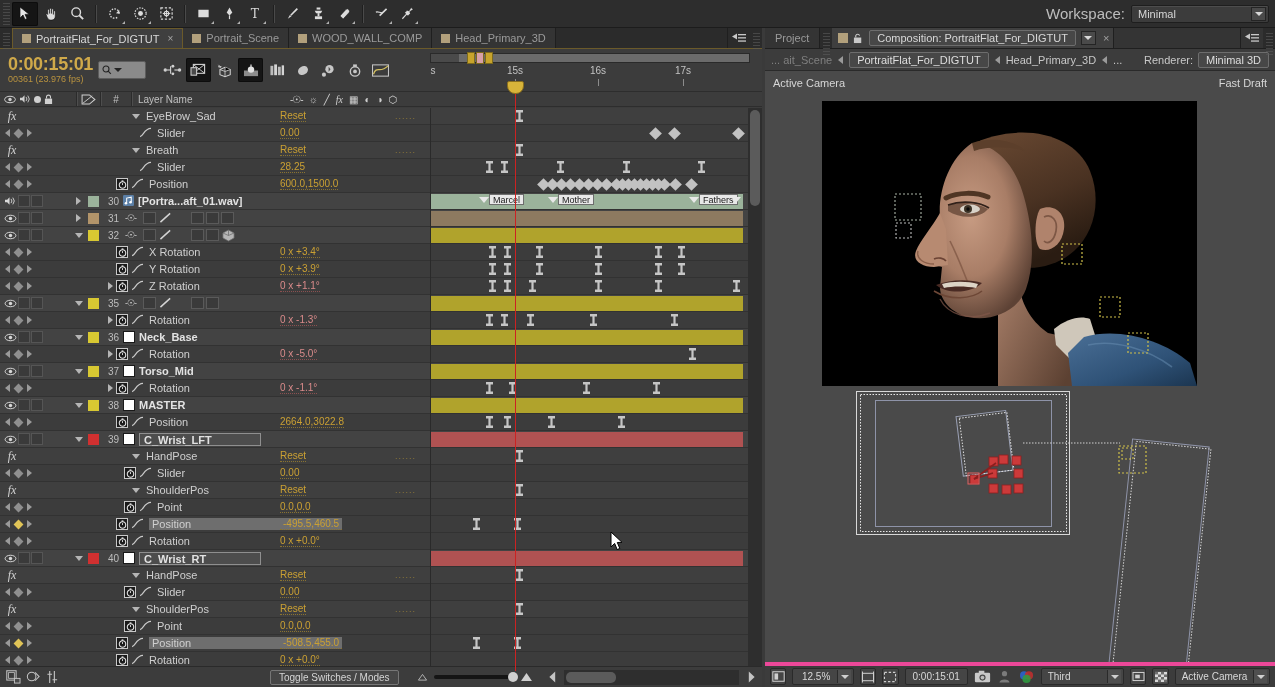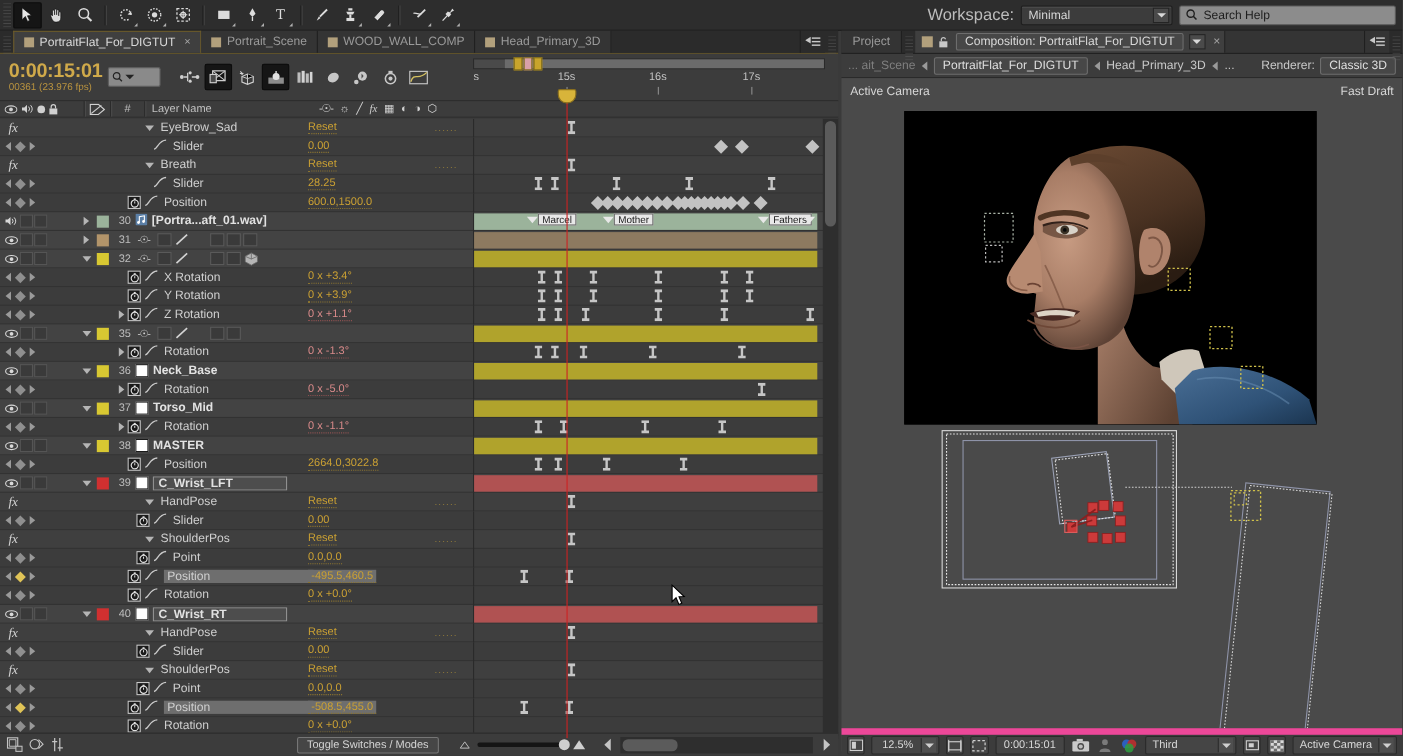--- a/index.html
+++ b/index.html
@@ -164,21 +164,21 @@
   .bc-box{border:1px solid #6d6d6d;background:#474747;color:#dedede;padding:1px 7px;border-radius:2px;}
   .bc-arrow{width:0;height:0;border-top:4px solid transparent;border-bottom:4px solid transparent;border-right:5px solid #9a9a9a;}
   .renderer{margin-left:auto;display:flex;align-items:center;gap:5px;}
 
   .viewer{position:absolute;left:0;top:43px;width:510px;height:612px;background:#4a4a4a;overflow:hidden;}
   .vw-label{position:absolute;left:8px;top:6px;font-size:11px;color:#d6d6d6;z-index:5;}
   .vw-label.r{left:auto;right:8px;}
   .canvas{position:absolute;left:57px;top:30px;width:375px;height:285px;background:#000;}
 
   .cp-foot{position:absolute;left:0;bottom:0;width:510px;height:25px;background:#3c3c3c;
-    border-top:6px solid #ec4899;display:flex;align-items:center;gap:6px;padding:0 5px;}
+    border-top:4px solid #ec4899;display:flex;align-items:center;gap:6px;padding:0 5px;}
   .fbtn{width:19px;height:17px;background:#454545;border:1px solid #2a2a2a;border-radius:2px;
     display:flex;align-items:center;justify-content:center;}
   .fsel{height:17px;background:#454545;border:1px solid #2a2a2a;border-radius:2px;display:flex;
     align-items:center;padding:0 2px 0 6px;font-size:10px;color:#d8d8d8;gap:4px;}
   .fsel .arrow{width:14px;height:13px;background:#4f4f4f;border-left:1px solid #2a2a2a;
     display:flex;align-items:center;justify-content:center;}
   .ftime{height:17px;background:#454545;border:1px solid #2a2a2a;border-radius:2px;
     display:flex;align-items:center;padding:0 7px;font-size:10px;color:#d8d8d8;}
 
   
@@ -290,27 +290,20 @@
       <div class="corner"></div>
     </div>
 
     <div class="ws-wrap">
       <span class="ws-label">Workspace:</span>
       <div class="ws-select">
         <span>Minimal</span>
         <span class="arrow">
             <span class="caret-d"></span>
           </span>
-      </div>
-      <div class="search-help">
-        <svg width="11" height="11" viewBox="0 0 12 12">
-            <circle cx="4.8" cy="4.8" r="3.6" fill="none" stroke="#1d1d1d" stroke-width="1.3"></circle>
-            <line x1="7.4" y1="7.4" x2="10.6" y2="10.6" stroke="#1d1d1d" stroke-width="1.5"></line>
-          </svg>
-        <span>Search Help</span>
       </div>
     </div>
   </div>
 
   <div class="tl-panel">
 
     <div class="tl-tabs">
       <div class="grip" style="margin-top:5px"></div>
       <div class="tl-tab active">
         <span class="swatch"></span>
@@ -1618,21 +1611,21 @@
     <div class="cp-bread">
       <span class="bc-dim">... ait_Scene</span>
       <span class="bc-arrow"></span>
       <span class="bc-box">PortraitFlat_For_DIGTUT</span>
       <span class="bc-arrow"></span>
       <span>Head_Primary_3D</span>
       <span class="bc-arrow"></span>
       <span>...</span>
       <span class="renderer">
         <span>Renderer:</span>
-        <span class="bc-box">Classic 3D</span>
+        <span class="bc-box">Minimal 3D</span>
       </span>
     </div>
 
     <div class="viewer">
       <span class="vw-label">Active Camera</span>
       <span class="vw-label r">Fast Draft</span>
 
       <div class="canvas">
         <svg width="375" height="285" viewBox="0 0 375 285">
           <defs>

